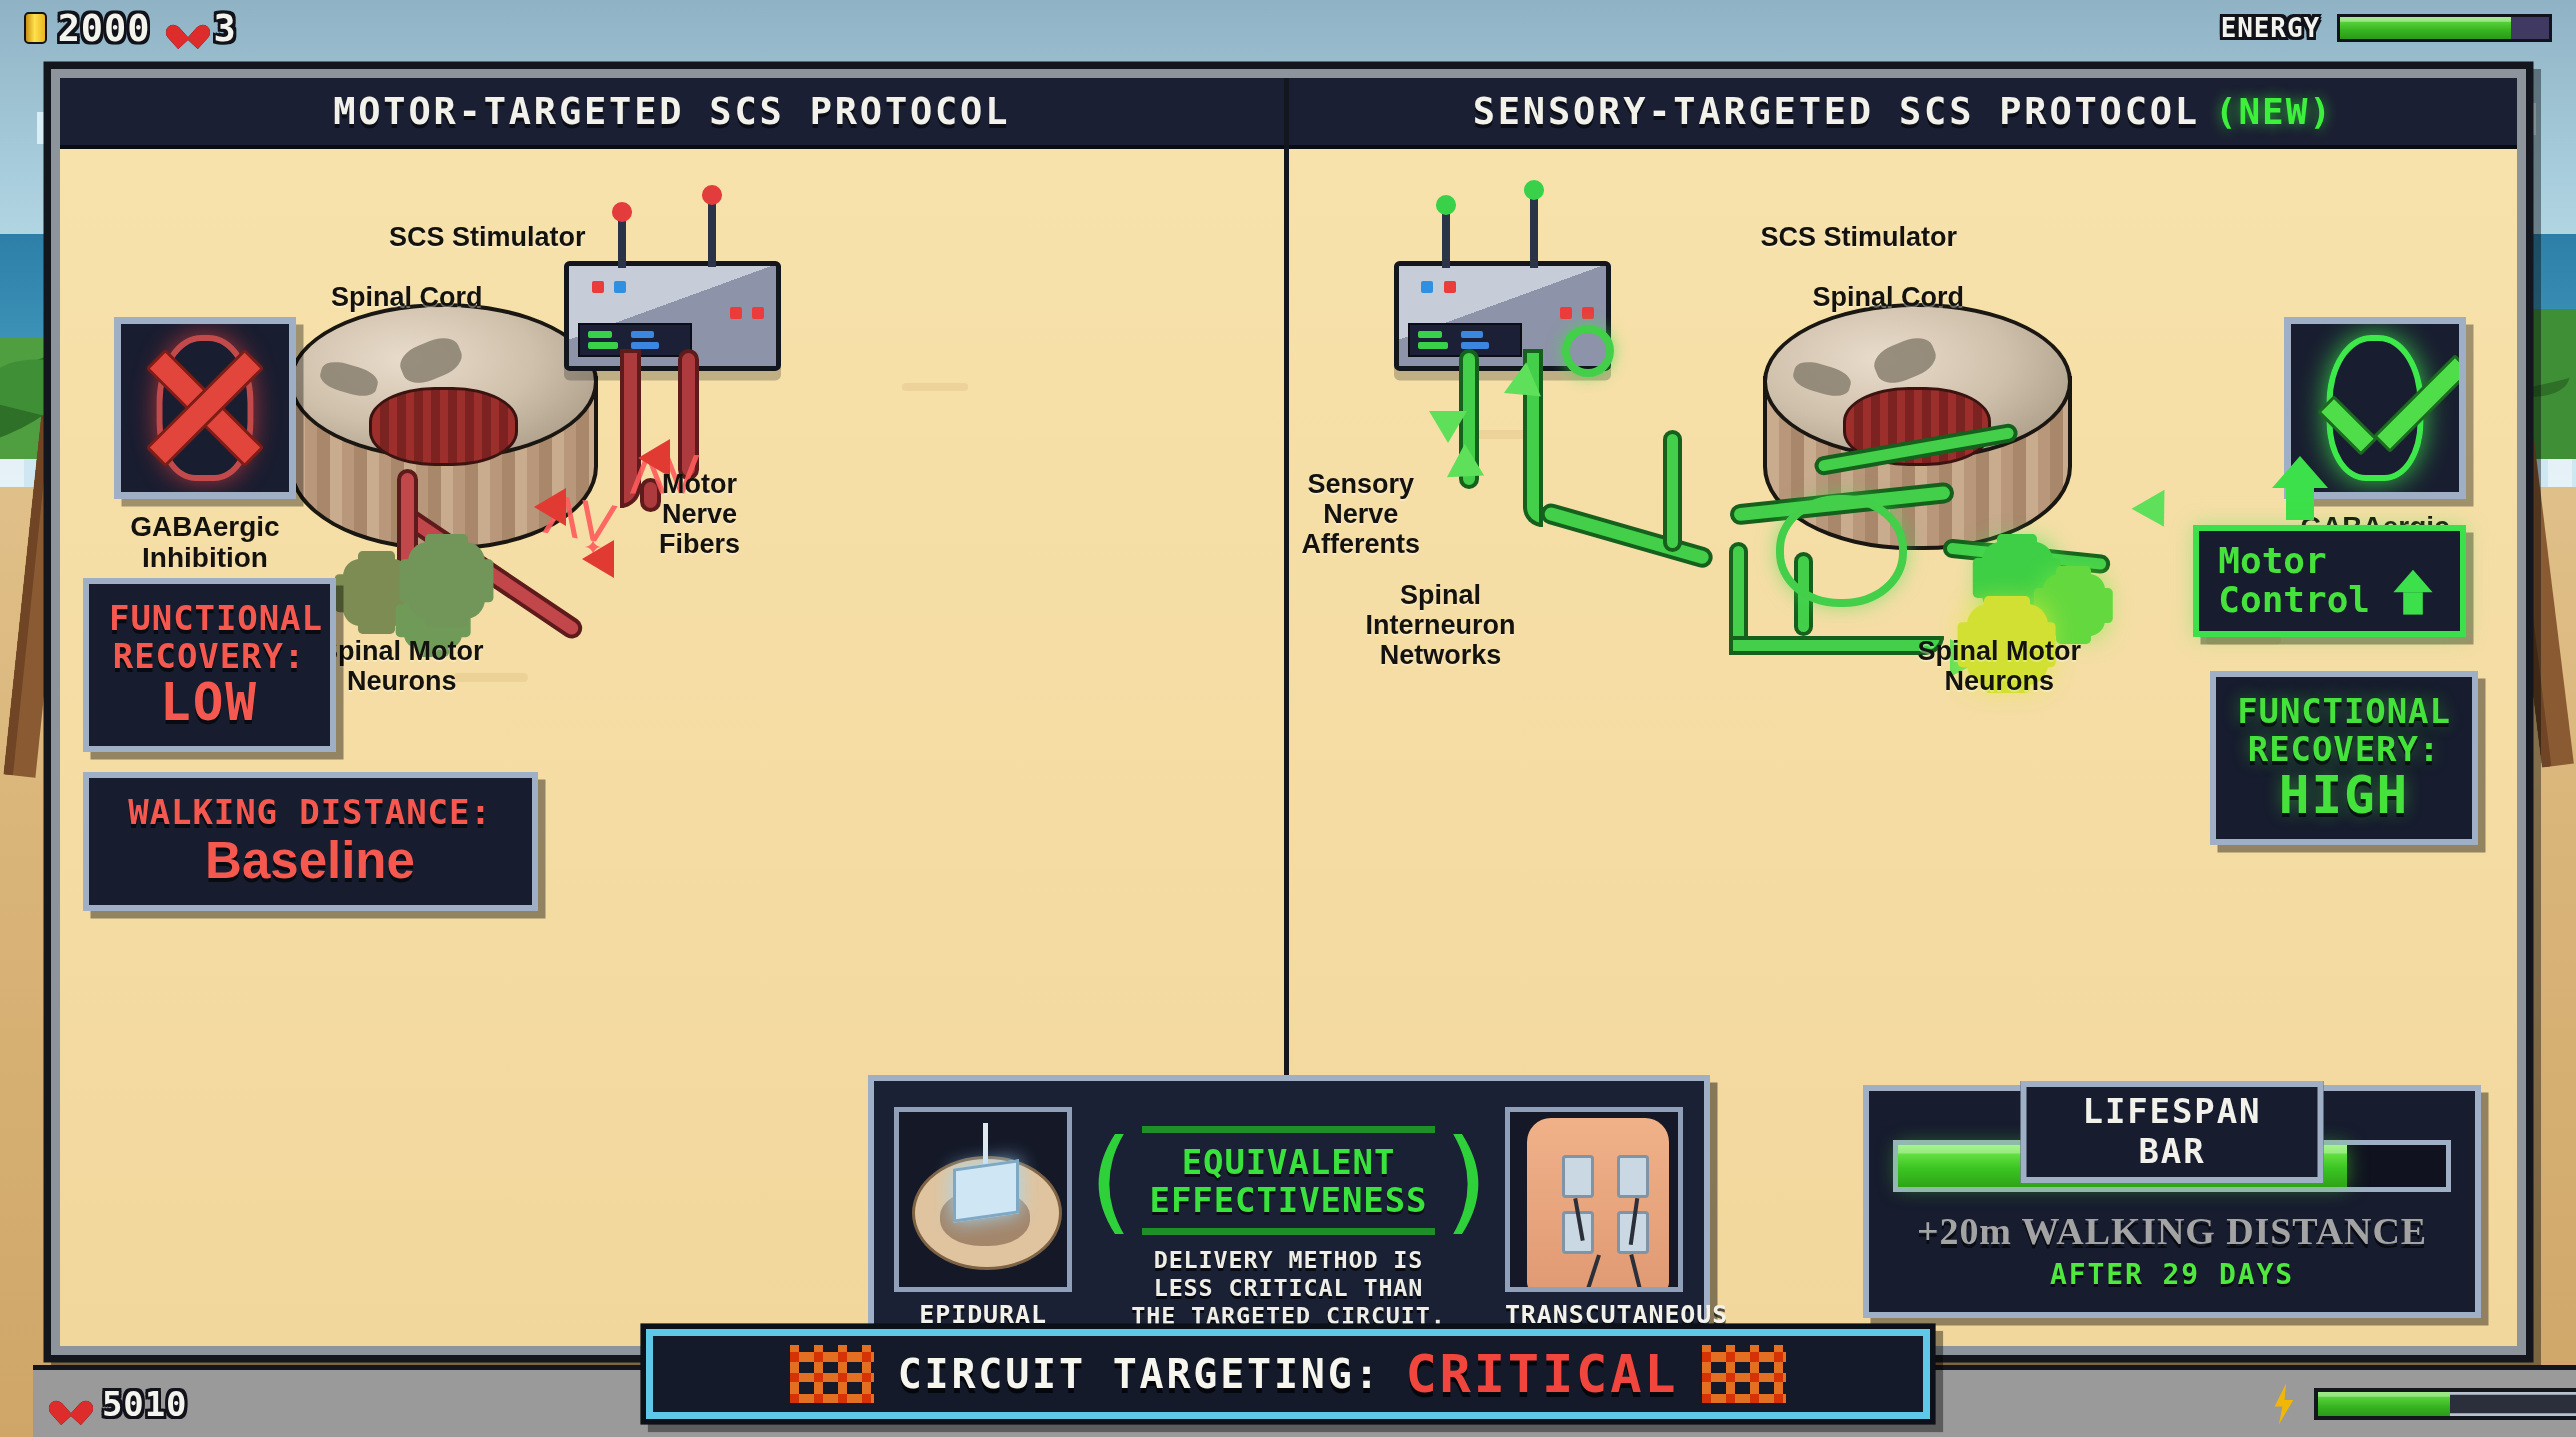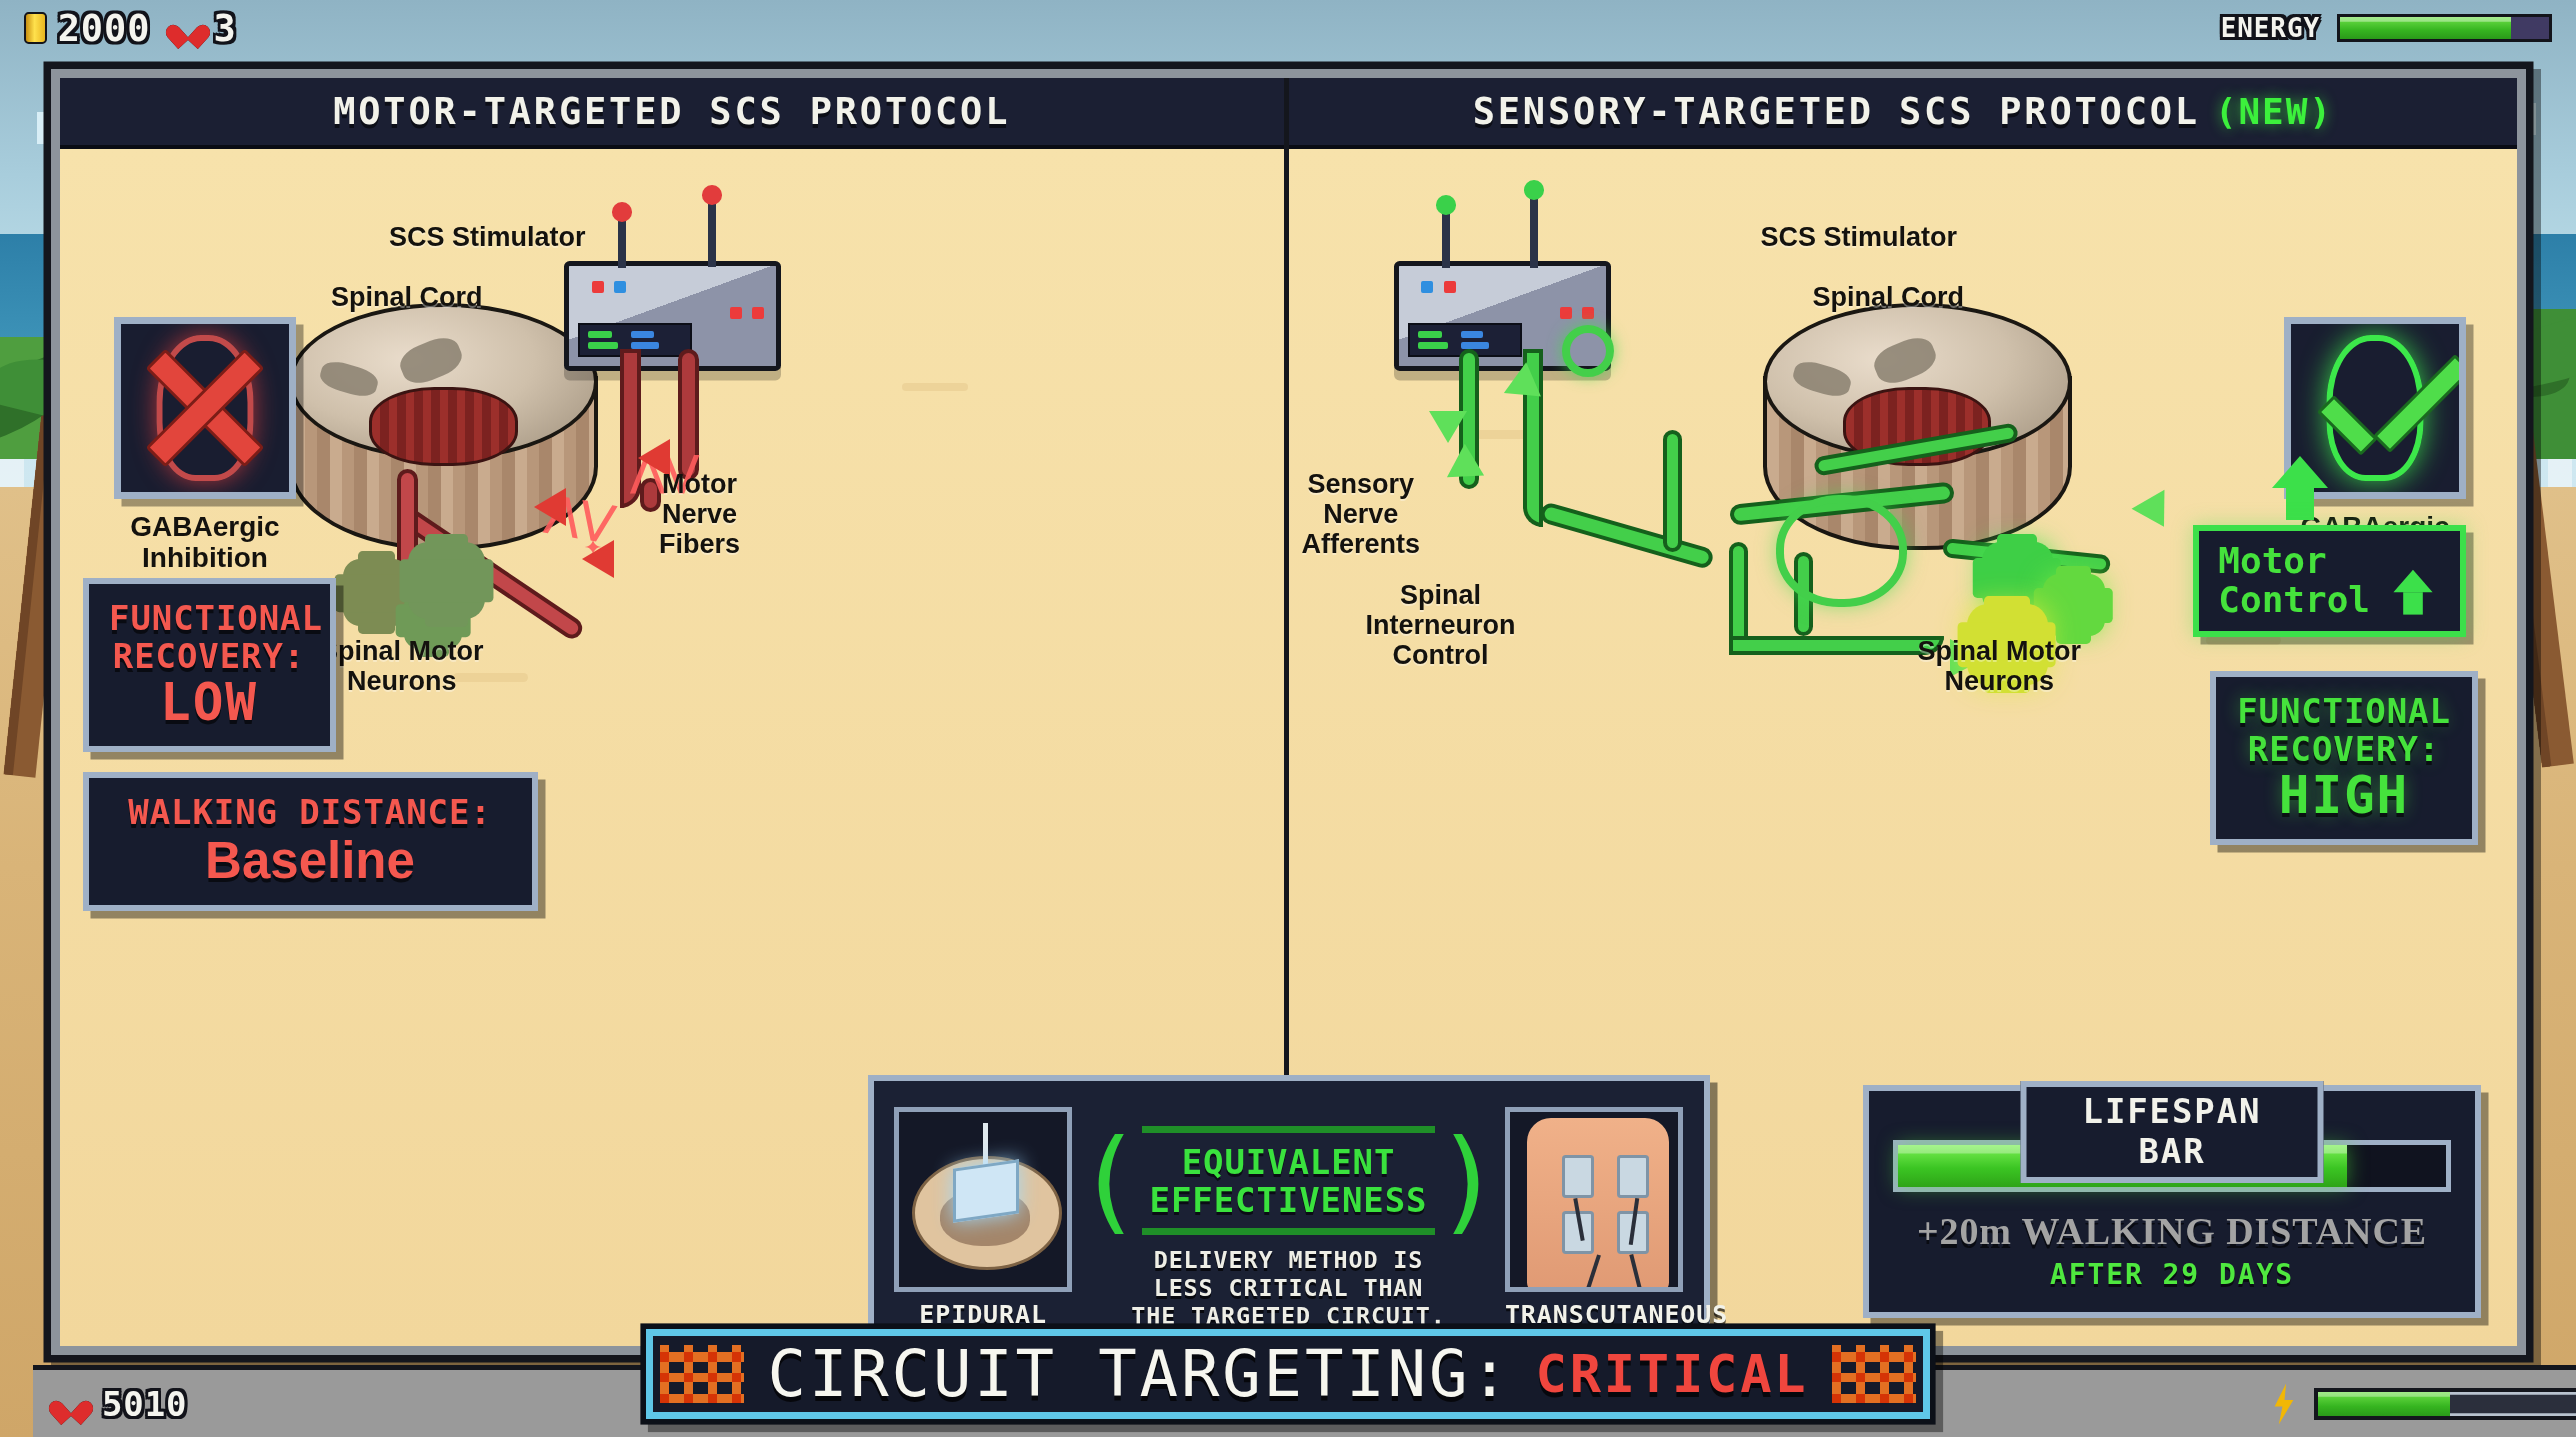--- a/index.html
+++ b/index.html
@@ -205,22 +205,22 @@
   
   #banner { position:absolute; left:50%; transform:translateX(-50%); bottom:19px;
     width:1284px; height:90px; background:#151a2a; border:7.5px solid #5fc7e8;
     box-shadow:0 0 0 5.6px #0c1018, 7.5px 7.5px 0 5.6px rgba(0,0,0,.4);
     display:flex; align-items:center; justify-content:center; gap:24px; z-index:60; }
   .leds { width:84px; height:58px;
     background:
       repeating-linear-gradient(90deg,#ef7422 0 9.4px,transparent 9.4px 24px),
       repeating-linear-gradient(0deg,#ef7422 0 9.4px,transparent 9.4px 20.6px);
     background-blend-mode:multiply; opacity:.95; }
-  #banner .bt { font-family:"DejaVu Sans Mono", monospace; font-weight:normal;
-    font-size:64px; letter-spacing:2.8px; color:#f6f6ef;
+  #banner .bt { font-family:"DejaVu Sans Mono", monospace; font-weight:bold;
+    font-size:40px; letter-spacing:2.8px; color:#f6f6ef;
     text-shadow:0 4.7px 0 rgba(0,0,0,.7); }
   #banner .bv { font-family:"DejaVu Sans Mono", monospace; font-weight:bold;
     font-size:52px; letter-spacing:2.8px; color:#f0463e;
     text-shadow:0 4.7px 0 rgba(0,0,0,.7); }
 
   
   #hud-bottom { position:absolute; left:0; bottom:0; width:2576px; height:73px;
     background:#9a9a9a; border-top:5.6px solid #14161d;
     display:flex; align-items:center; padding:0 24px; gap:17px; z-index:40;margin-left:33px; }
   .lightning { width:26px; height:41px; background:#f2b705;
@@ -435,21 +435,21 @@
               <div class="hub"></div>
             </div>
 
           <div class="lbl" style="left:472px;top:73px">SCS Stimulator</div>
           <div class="lbl" style="left:524px;top:133px">Spinal Cord</div>
           <div class="lbl c" style="left:13px;top:320px;white-space:pre-line">Sensory
 Nerve
 Afferents</div>
           <div class="lbl c" style="left:77px;top:431px;white-space:pre-line">Spinal
 Interneuron
-Control</div>
+Networks</div>
           <div class="lbl c" style="left:629px;top:487px;white-space:pre-line">Spinal Motor
 Neurons</div>
 
           <div class="icard" style="right:51px;top:168px">
             <div class="box">
               <div class="synapse g">
                 <div class="v" style="left:32px;top:15px;border-color:#3ce84a"></div>
               </div>
               <div class="checkmark" style="left:43px;top:71px;width:0;height:0">
                 <span style="position:absolute;width:62px;height:24px;background:#4fdd4a;border:3.7px solid #1a6a1f;border-radius:2.8px;transform:rotate(45deg);transform-origin:0 0"></span>

